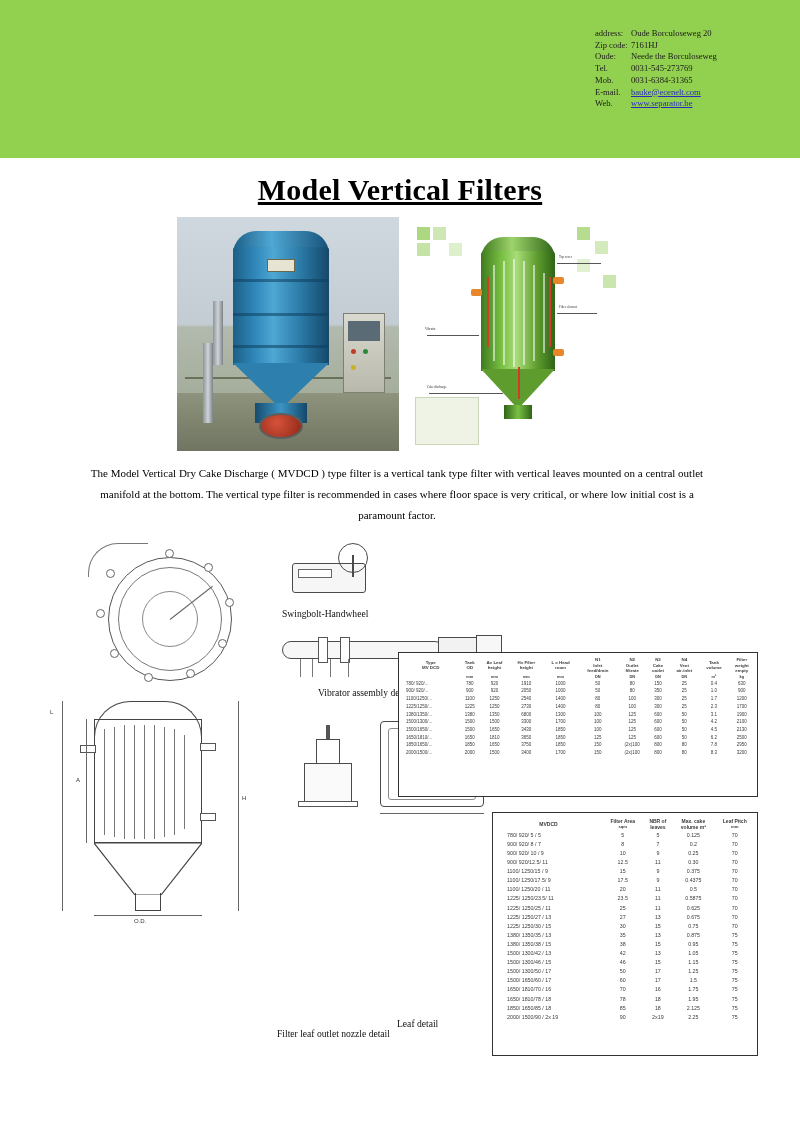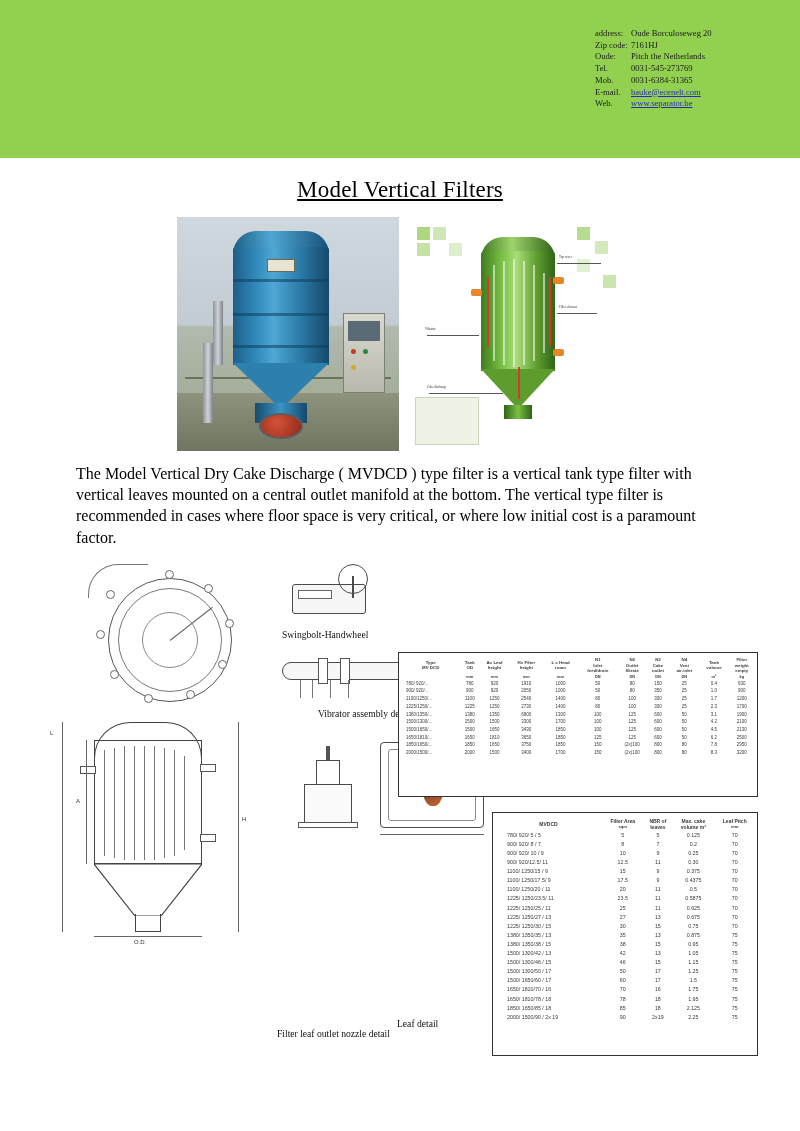--- a/index.html
+++ b/index.html
@@ -40,22 +40,22 @@
   .contact-label { width:36px; flex:0 0 36px; }
   .contact-value { white-space:nowrap; }
   .contact-value.link {
     color:#2a2ac0;
     text-decoration:underline;
   }
 
   
   .title-wrap { text-align:center; margin-top:14px; }
   .title-main {
-    font-size:23px;
-    font-weight:normal;
+    font-size:30px;
+    font-weight:bold;
     text-decoration:underline;
     letter-spacing:.2px;
     line-height:36px;
   }
   .title-sub {
     font-size:26px;
     text-decoration:underline;
     line-height:33px;
     margin-top:1px;
   }
@@ -101,23 +101,23 @@
   .p2-leaf { position:absolute; background:rgba(255,255,255,.55); width:2px; }
   .p2-arrow { position:absolute; width:2px; background:#d23b2a; }
   .p2-nozzle { position:absolute; width:11px; height:7px; background:#e8872a; border-radius:2px; }
   .p2-call { position:absolute; height:1px; background:#555; }
   .p2-calltxt { position:absolute; font-size:3.2px; color:#333; white-space:nowrap; }
   .p2-bot { position:absolute; left:6px; bottom:6px; width:64px; height:48px; background:#eef3e6; border:1px solid #c9d6b8; }
 
   
   .body-text {
     margin:12px 82px 0 76px;
-    font-size:16px;
+    font-size:11px;
     line-height:21.2px;
-    text-align:left;
+    text-align:center;
   }
   .body-text p { margin:0; }
 
   
   .tech-area {
     position:relative;
     margin-top:8px;
     height:388px;
   }
 
@@ -234,21 +234,21 @@
       <div class="contact-row">
         <span class="contact-label">address:</span>
         <span class="contact-value">Oude Borculoseweg 20</span>
       </div>
       <div class="contact-row">
         <span class="contact-label">Zip code:</span>
         <span class="contact-value">7161HJ</span>
       </div>
       <div class="contact-row">
         <span class="contact-label">Oude:</span>
-        <span class="contact-value">Pitch the Netherlands</span>
+        <span class="contact-value">Neede the Borculoseweg</span>
       </div>
       <div class="contact-row">
         <span class="contact-label">Tel.</span>
         <span class="contact-value">0031-545-273769</span>
       </div>
       <div class="contact-row">
         <span class="contact-label">Mob.</span>
         <span class="contact-value">0031-6384-31365</span>
       </div>
       <div class="contact-row">

